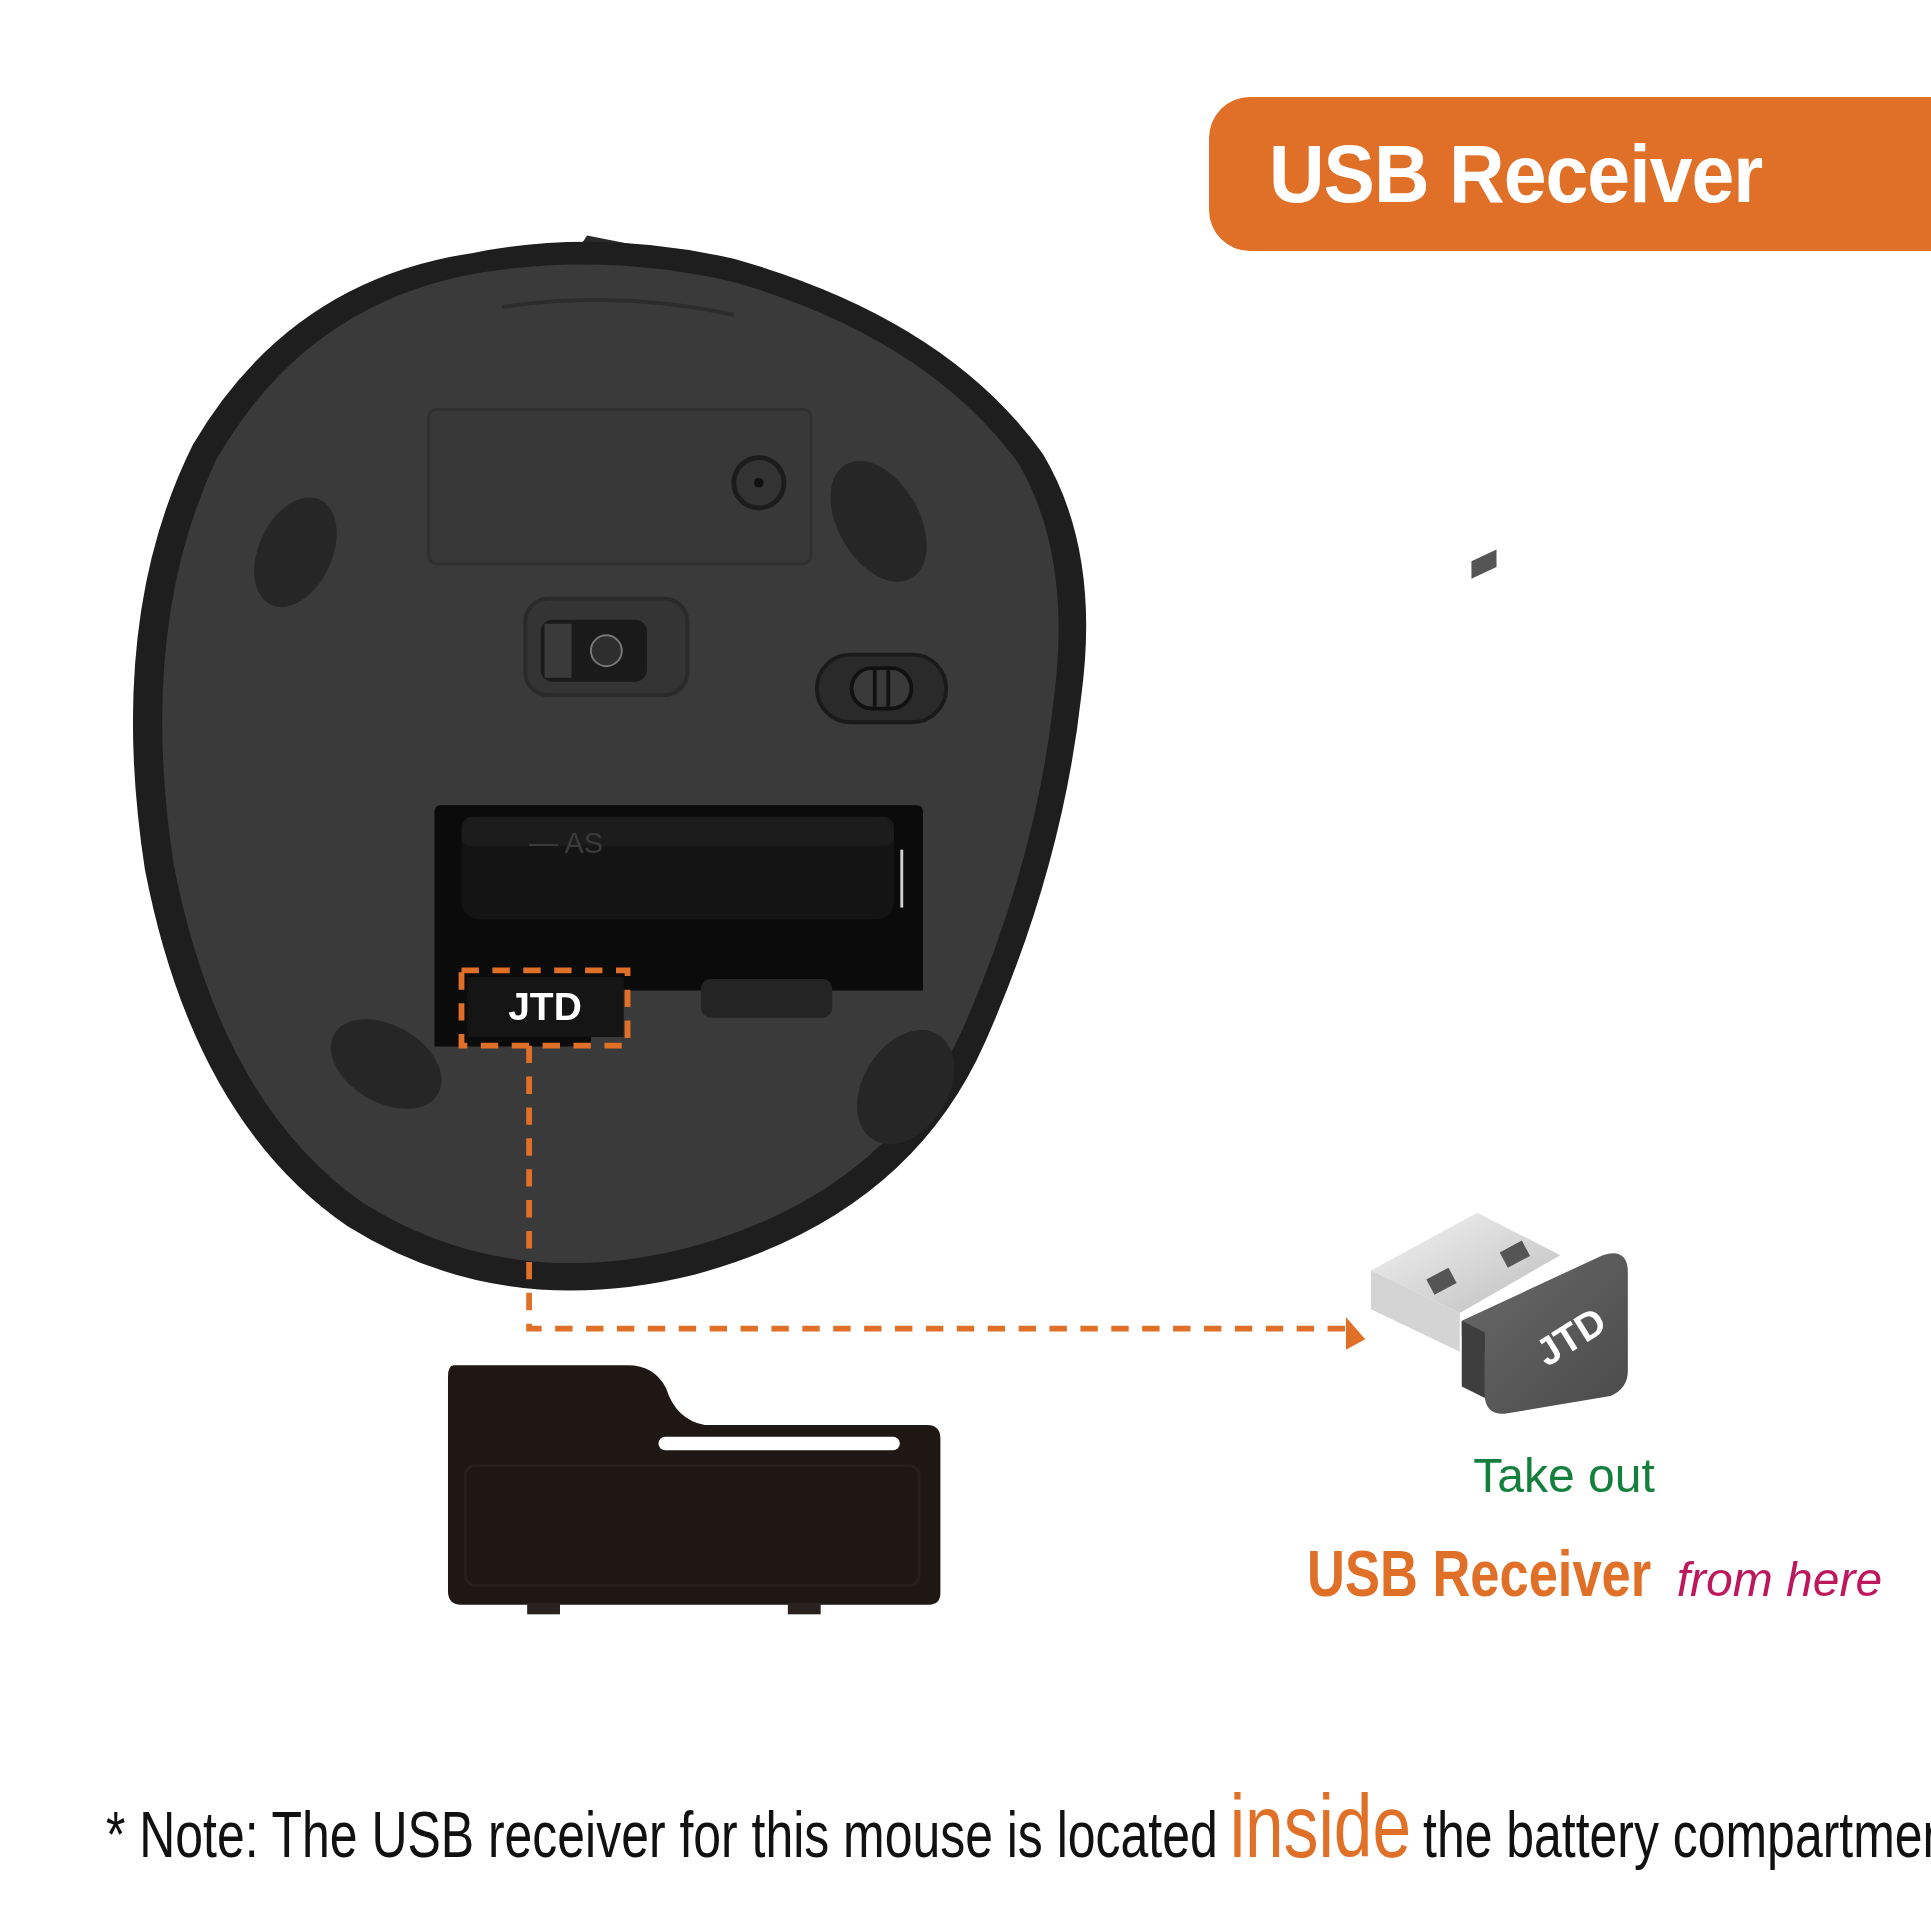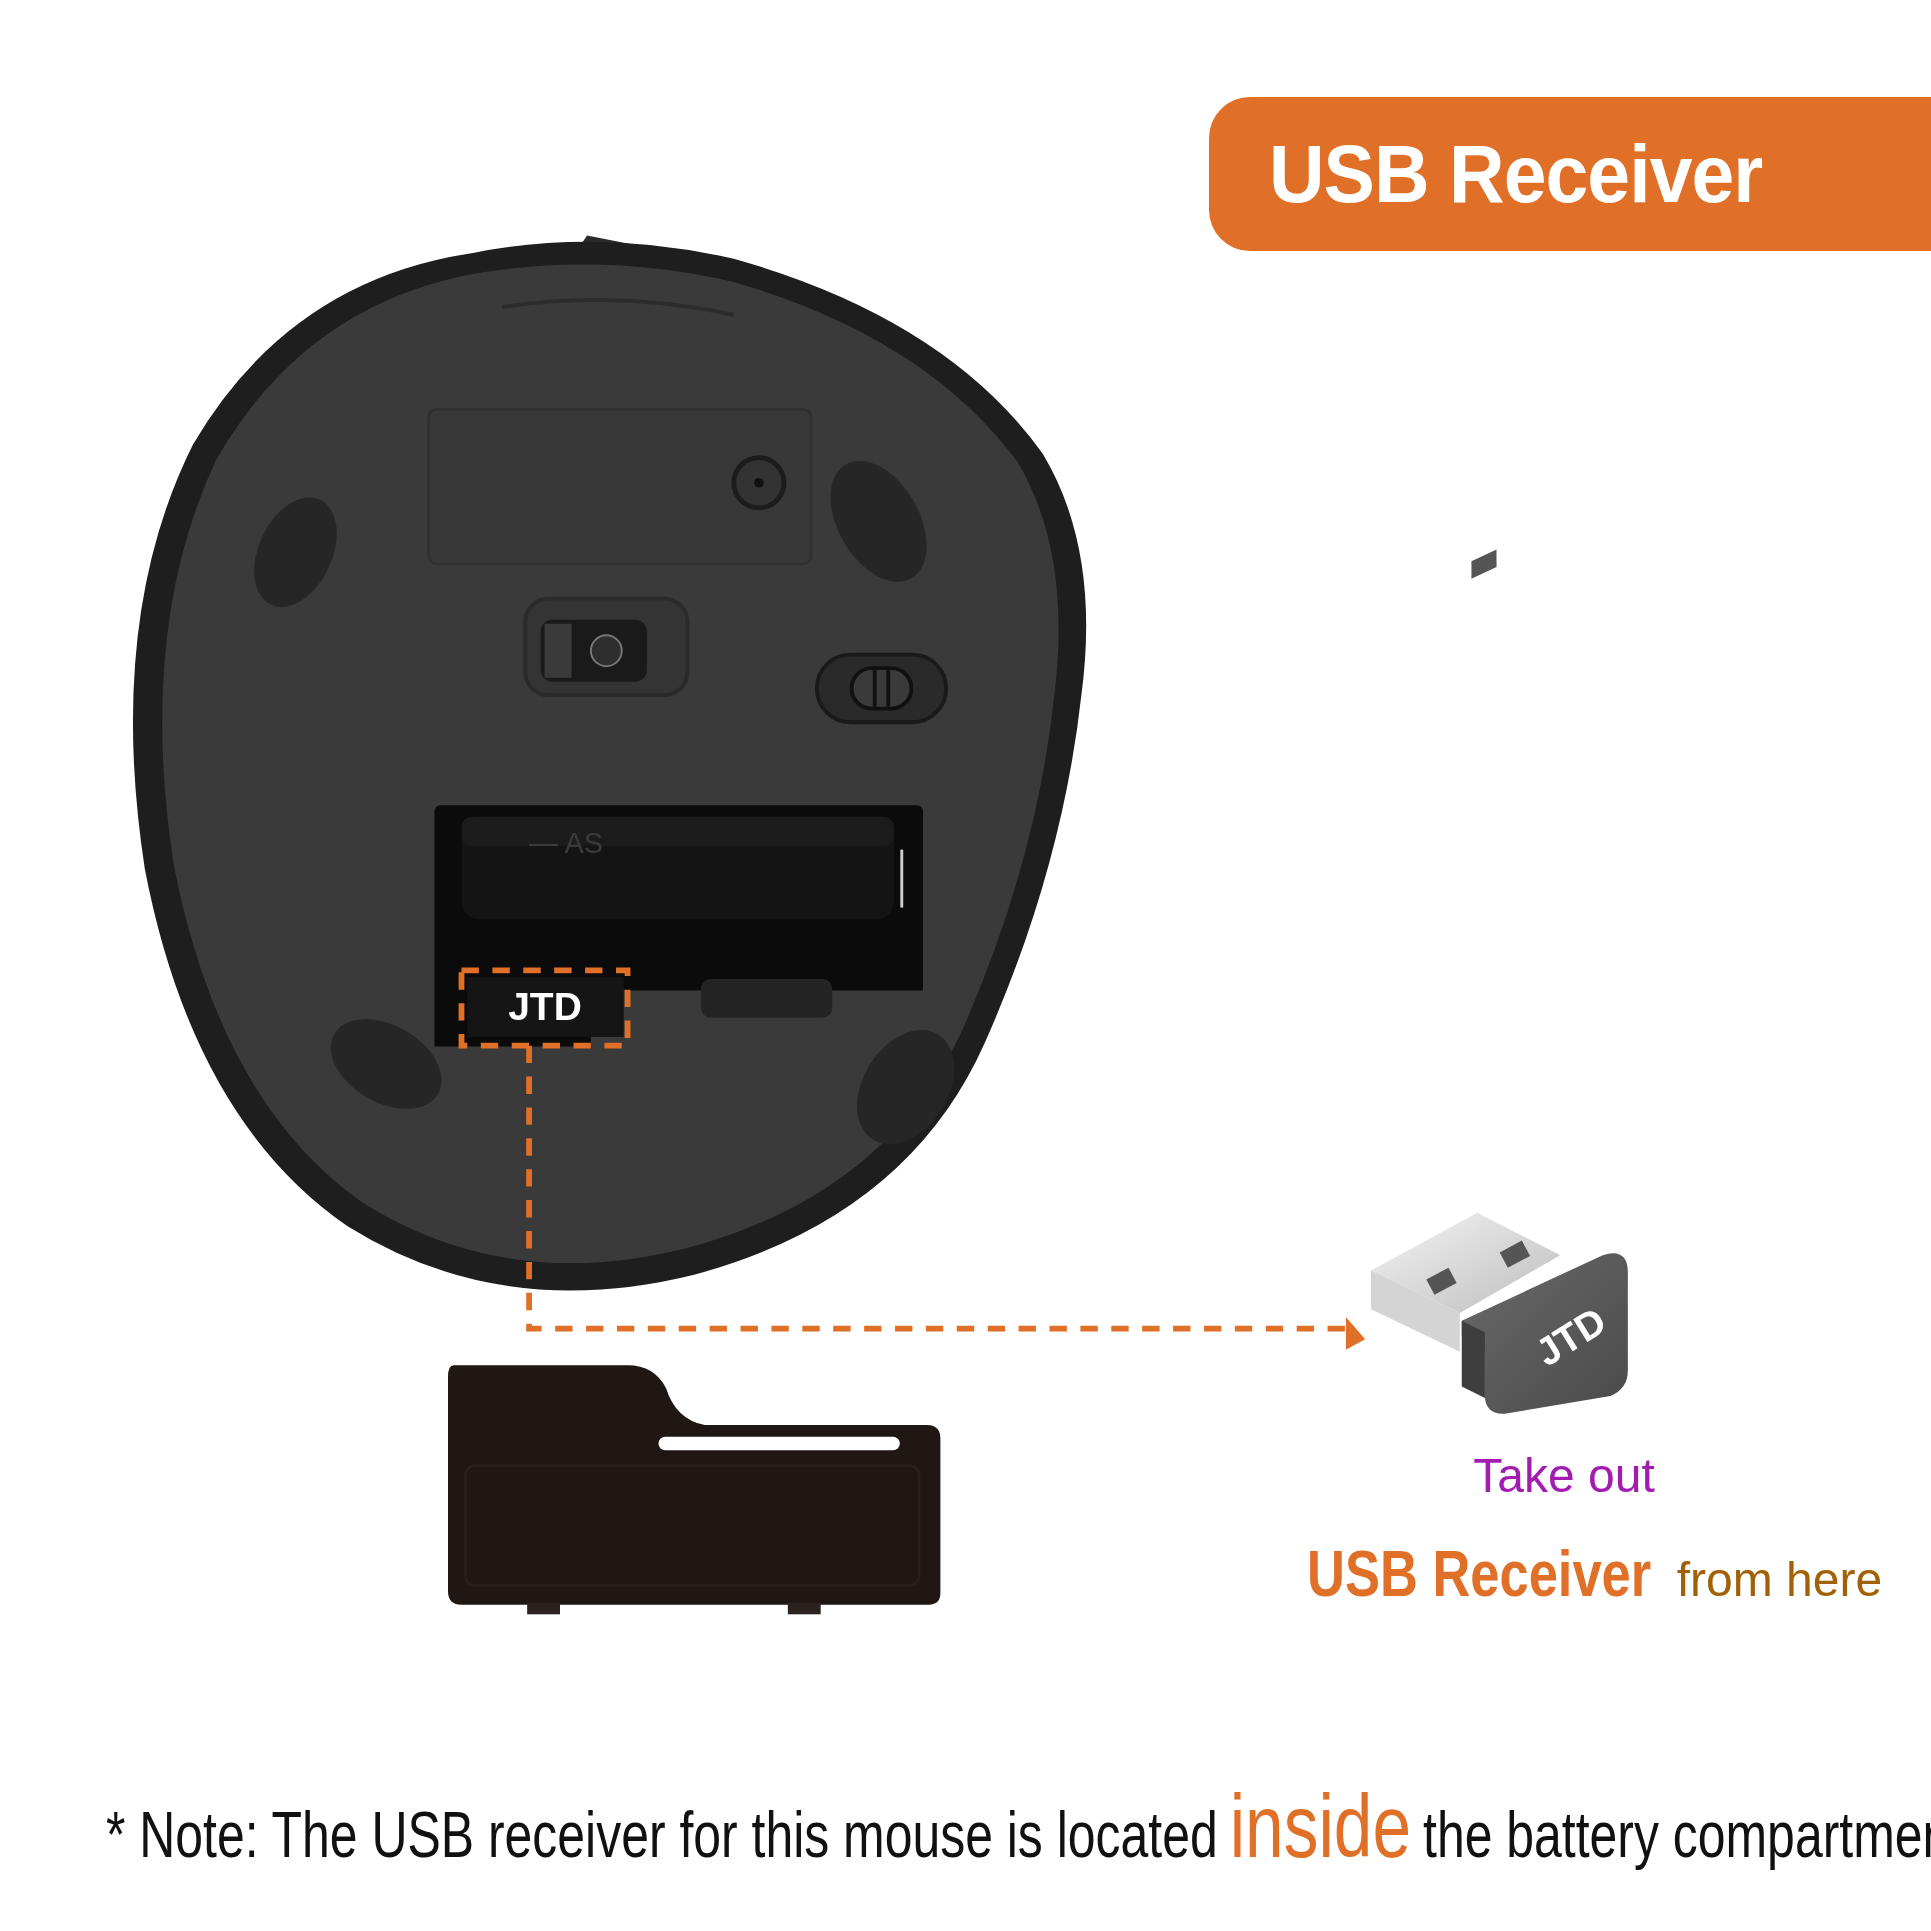--- a/index.html
+++ b/index.html
@@ -10,31 +10,31 @@
     background:#e07028; border-radius:41px 0 0 41px;
     display:flex; align-items:center;
   }
   .title-badge span {
     color:#ffffff; font-weight:bold; font-size:81px; margin-left:60px;
     letter-spacing:-1px; transform:scaleX(0.95); transform-origin:left center; display:inline-block;
   }
   .scene { left:0; top:0; width:1931px; height:1931px; }
   .take-out {
     left:1448px; top:1448px; width:232px; text-align:center;
-    color:#a21caf; font-size:48px;
+    color:#15803d; font-size:48px;
   }
   .usb-line {
     left:1307px; top:1537px; white-space:nowrap; display:flex; align-items:baseline;
   }
   .usb-line .accent {
     color:#e07028; font-weight:bold; font-size:64px;
     transform:scaleX(0.82); transform-origin:left center; display:inline-block;
     margin-right:-50px;
   }
-  .usb-line .rest { color:#a16207; font-size:48px; }
+  .usb-line .rest { color:#be185d; font-size:48px;font-style:italic; }
   .note {
     left:106px; top:1775px; white-space:nowrap; display:flex; align-items:baseline;
     transform:scaleX(0.78); transform-origin:left center;
   }
   .note .t { color:#111111; font-size:64px; }
   .note .hl { color:#e07028; font-size:89px; margin:0 15.4px; }
   .jtd-label {
     left:467px; top:977px; width:156px; height:60px;
     display:flex; align-items:center; justify-content:center;
     color:#ffffff; font-weight:bold; font-size:39px;

